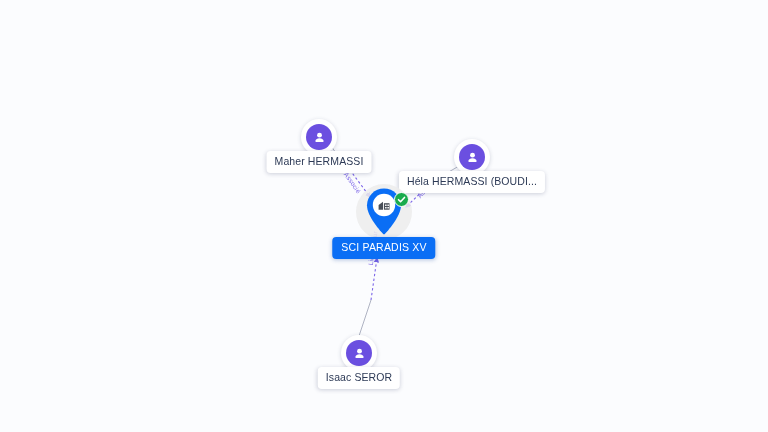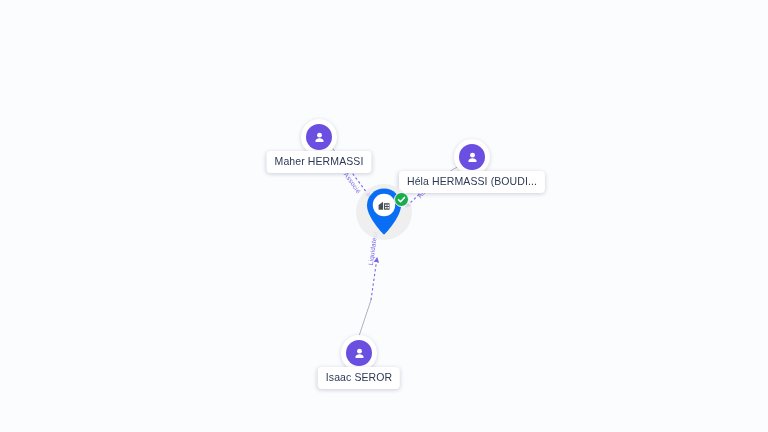--- a/index.html
+++ b/index.html
@@ -224,14 +224,15 @@
           <rect x="25.4" y="21.0" width="1.5" height="1.5" fill="#ffffff"></rect>
         </g>
       </svg>
     </div>
     <div class="verified-badge">
       <svg width="9" height="9" viewBox="0 0 24 24" fill="none" stroke="#ffffff" stroke-width="4.2" stroke-linecap="round" stroke-linejoin="round">
         <path d="M4 12.5 L9.5 18 L20 6.5"></path>
       </svg>
     </div>
   </div>
+  <div class="company-label" style="left:384px; top:237px;">SCI PARADIS XV</div>
 
 </div>
 
 </body></html>

